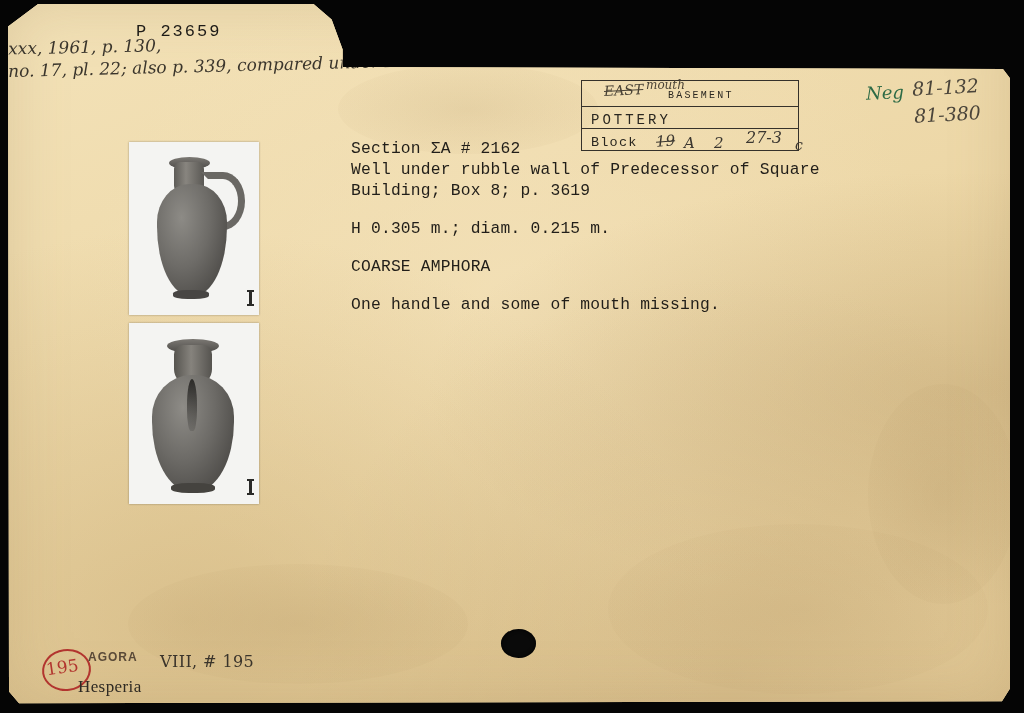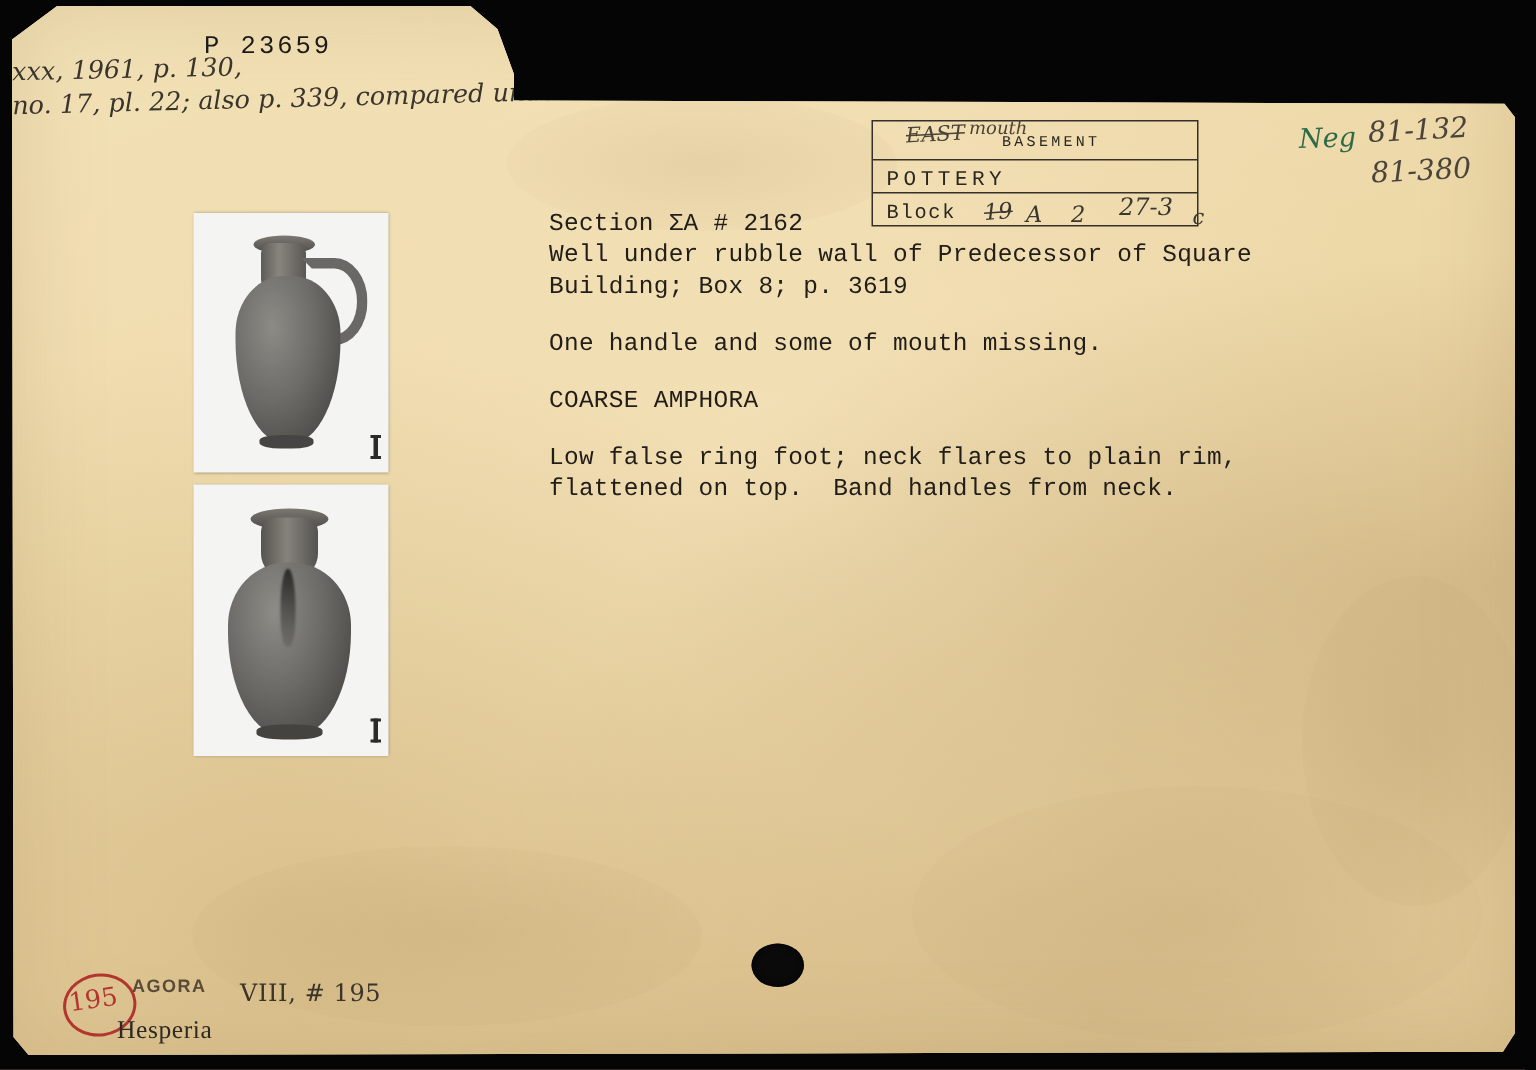--- a/index.html
+++ b/index.html
@@ -262,21 +262,20 @@
     background: #45433f;
     border-radius: 40%;
   }
 
   
   #body-text {
     position: absolute;
     left: 343px;
     top: 134px;
     width: 620px;
-    margin-left: 15px;
   }
   #body-text p {
     margin: 0 0 17px 0;
     font-family: "Liberation Mono", monospace;
     font-size: 16.3px;
     line-height: 21px;
     color: #211e19;
     white-space: pre-wrap;
     letter-spacing: 0.2px;
   }
@@ -402,24 +401,23 @@
         <div id="v2-scar"></div>
         <div id="v2-base"></div>
       </div>
       <div class="scale-bar"></div>
     </div>
 
     <div id="body-text">
       <p>Section ΣA # 2162
 Well under rubble wall of Predecessor of Square
 Building; Box 8; p. 3619</p>
+      <p>H 0.305 m.; diam. 0.215 m.</p>
+      <p style="margin-top:6px;">COARSE AMPHORA</p>
       <p>One handle and some of mouth missing.</p>
-      <p style="margin-top:6px;">COARSE AMPHORA</p>
-      <p>Low false ring foot; neck flares to plain rim,
-flattened on top.  Band handles from neck.</p>
     </div>
 
     <div id="punch-hole"></div>
 
     <div id="red-circle"></div>
     <div id="red-num">195</div>
     <div class="t" id="agora-stamp">AGORA</div>
     <div class="t" id="agora-vol">VIII, # 195</div>
     <div class="t" id="hesperia">Hesperia</div>
     <div id="hesperia-hand">xxx, 1961, p. 130,</div>

